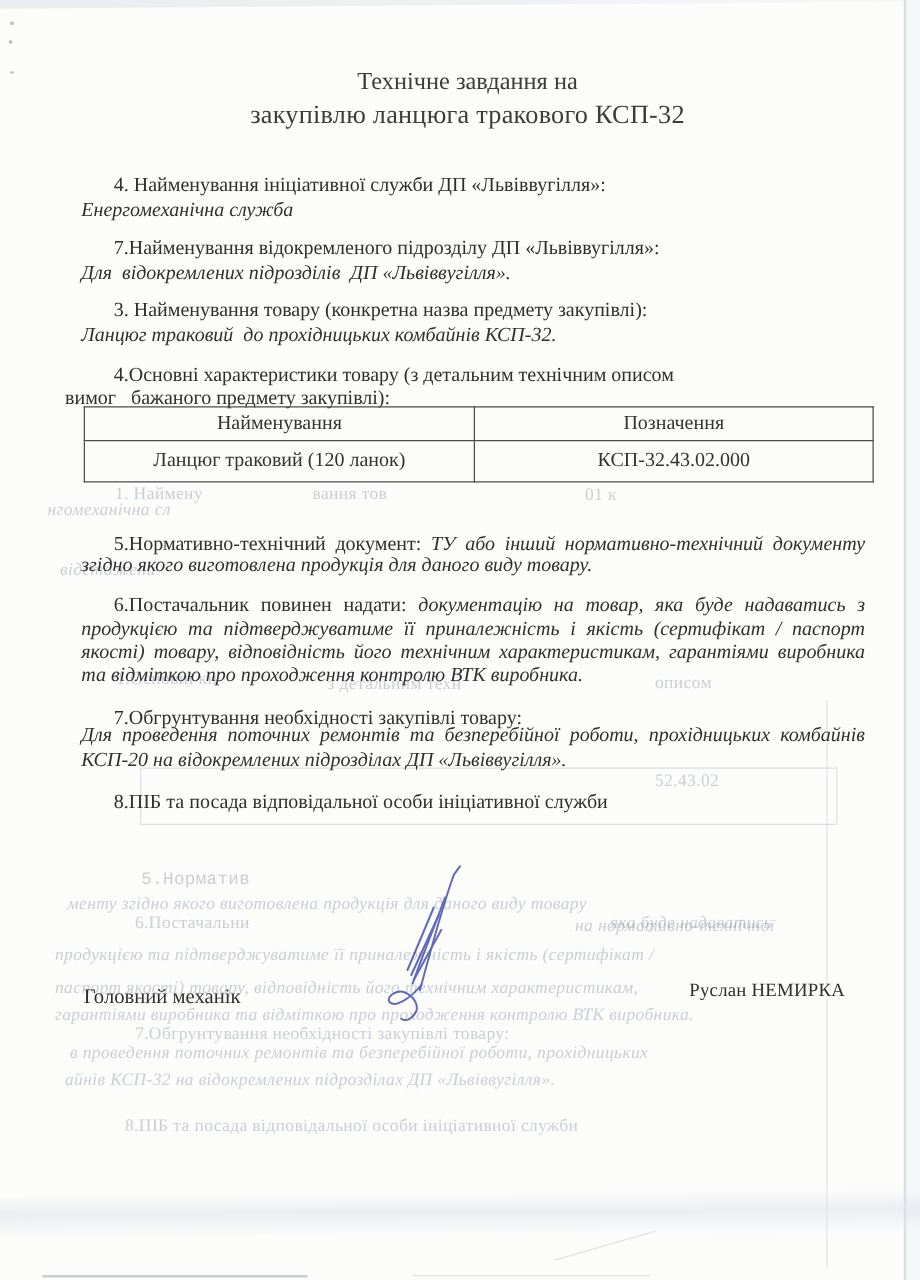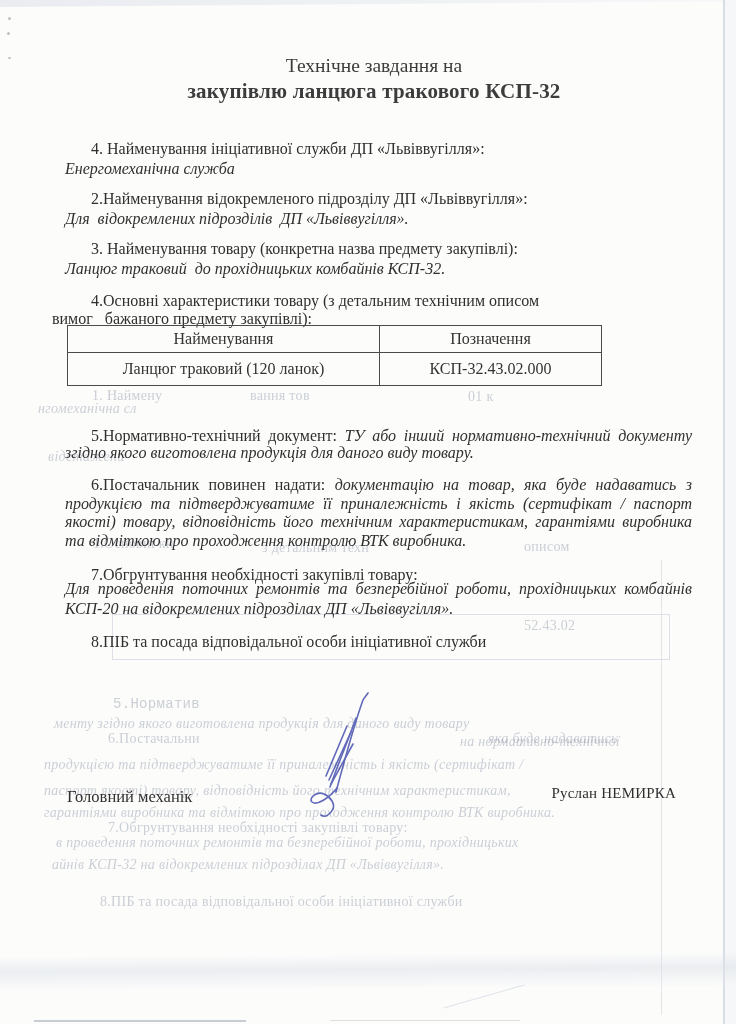--- a/index.html
+++ b/index.html
@@ -32,34 +32,34 @@
   .ghost{position:absolute;font-size:14px;color:rgba(128,138,158,.40);
     white-space:nowrap;filter:blur(.35px);letter-spacing:.3px;}
   .ghost.gi{font-style:italic;}
   .ghost-rect{position:absolute;border:1px solid rgba(150,160,182,.30);filter:blur(.3px);}
 
   
   .content{position:absolute;z-index:2;inset:0;}
   .title{position:absolute;left:0;top:53px;width:736px;text-align:center;padding-left:12px;
     box-sizing:border-box;color:#3c3c3c;}
   .title .t1{font-size:19.5px;line-height:25px;}
-  .title .t2{font-size:21px;line-height:27px;letter-spacing:.2px;font-weight:bold;}
+  .title .t2{font-size:21px;line-height:27px;letter-spacing:.2px;}
 
   .line{position:absolute;left:65px;width:640px;font-size:16px;line-height:19px;}
   .lead-line{text-indent:26px;}
   .ans{font-style:italic;white-space:pre-wrap;}
   .para{position:absolute;left:65px;width:627px;font-size:16px;text-align:justify;}
   .para .plead{font-style:normal;}
   .para .plead::after{content:" ";}
   .para em{font-style:italic;}
   .p5{line-height:16.5px;text-indent:26px;}
   .p6{line-height:18.5px;text-indent:26px;}
   .p7a{line-height:19.5px;font-style:italic;}
 
-  table.spec{position:absolute;left:67px;top:325px;width:535px;border-collapse:collapse;
+  table.spec{position:absolute;left:67px;top:325px;width:632px;border-collapse:collapse;
     font-size:16px;color:#333;table-layout:fixed;}
   table.spec th,table.spec td{border:1px solid #4b4b4b;text-align:center;font-weight:400;
     padding:0;vertical-align:middle;}
   table.spec th{height:26px;}
   table.spec td{height:32px;}
   table.spec .c1{width:311px;}
 
   .sig-pos{position:absolute;left:67px;top:770px;font-size:16.5px;}
   .sig-name{position:absolute;right:60px;top:770px;font-size:15px;letter-spacing:.2px;}
   .signature{position:absolute;left:293px;top:690px;}
@@ -109,21 +109,21 @@
   <div class="content">
 
     <div class="title">
       <div class="t1">Технічне завдання на</div>
       <div class="t2">закупівлю ланцюга тракового КСП-32</div>
     </div>
 
     <p class="line lead-line" style="top:123px">4. Найменування ініціативної служби ДП «Львіввугілля»:</p>
     <p class="line ans" style="top:143px">Енергомеханічна служба</p>
 
-    <p class="line lead-line" style="top:173px">2.Найменування відокремленого підрозділу ДП «Львіввугілля»:</p>
+    <p class="line lead-line" style="top:173px">7.Найменування відокремленого підрозділу ДП «Львіввугілля»:</p>
     <p class="line ans" style="top:193px">Для  відокремлених підрозділів  ДП «Львіввугілля».</p>
 
     <p class="line lead-line" style="top:223px">3. Найменування товару (конкретна назва предмету закупівлі):</p>
     <p class="line ans" style="top:243px">Ланцюг траковий  до прохідницьких комбайнів КСП-32.</p>
 
     <p class="line lead-line" style="top:275px">4.Основні характеристики товару (з детальним технічним описом</p>
     <p class="line" style="top:293px;left:52px;white-space:pre-wrap">вимог   бажаного предмету закупівлі):</p>
 
     <table class="spec">
       <tbody>

